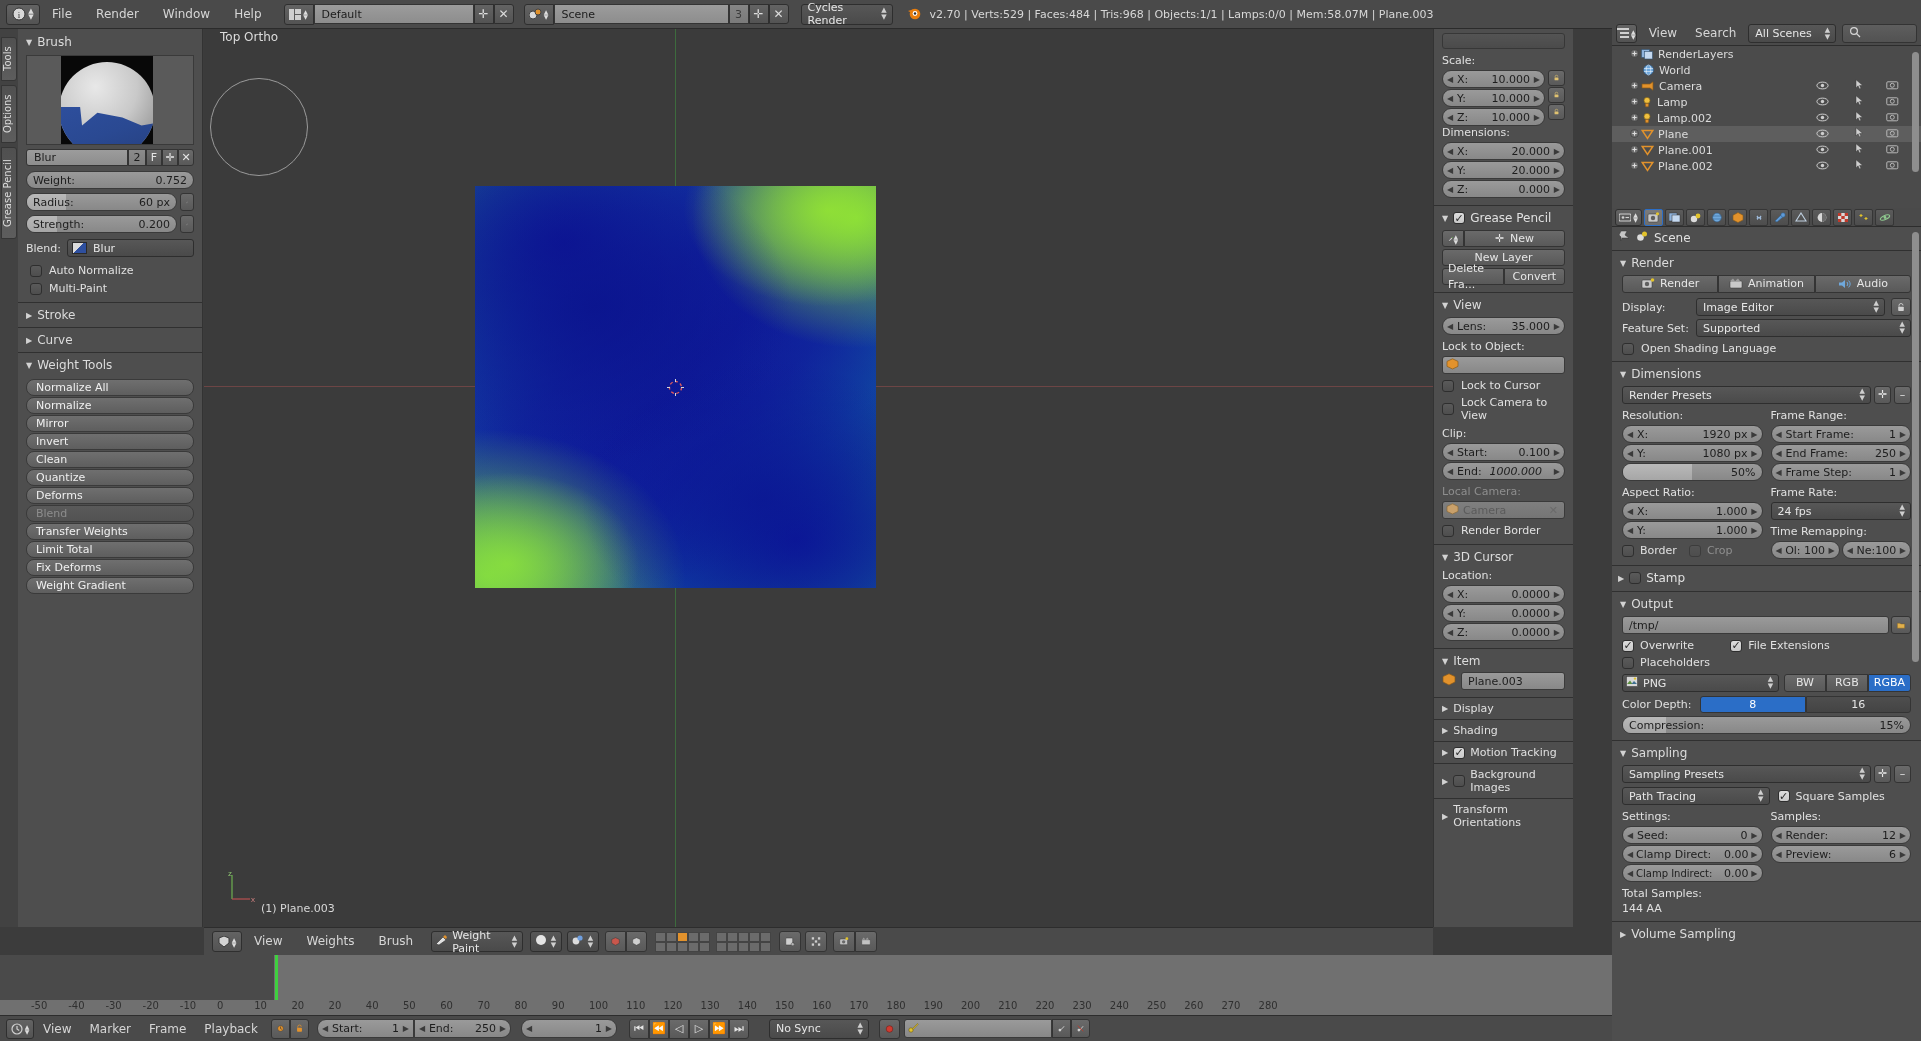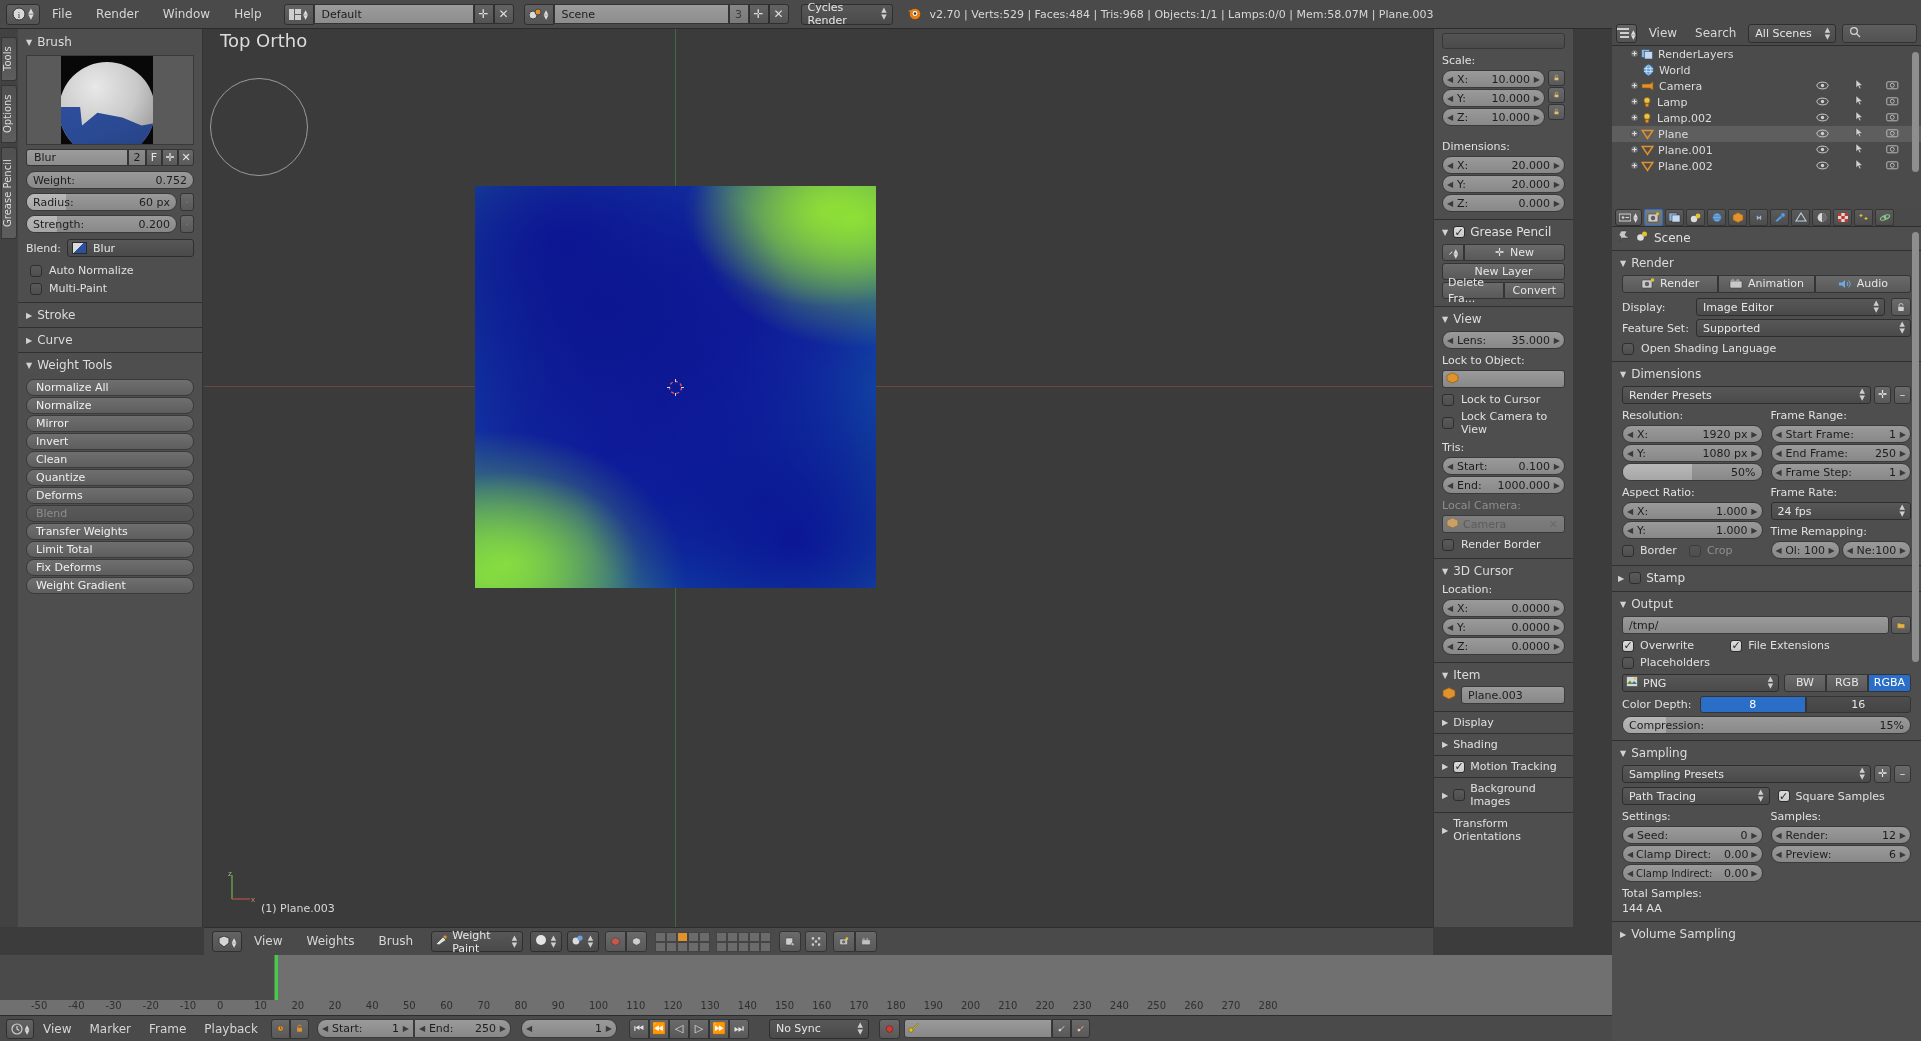--- a/index.html
+++ b/index.html
@@ -297,21 +297,21 @@
       </div>
   </div>
 
   <div class="view3d">
 
     <div style="position:absolute;left:0;top:357px;width:1229px;height:1px;background:#6d4545;"></div>
     <div style="position:absolute;left:471px;top:0;width:1px;height:898px;background:#3d6b3d;"></div>
 
     <div style="position:absolute;left:6px;top:49px;width:98px;height:98px;border:1px solid #9a9a9a;border-radius:50%;"></div>
 
-    <span style="position:absolute;left:16px;top:1px;font-size:18px;color:#dcdcdc;">Top Ortho</span>
+    <span style="position:absolute;left:16px;top:1px;font-size:12px;color:#dcdcdc;">Top Ortho</span>
 
     <div style="position:absolute;left:271px;top:157px;width:401px;height:402px;overflow:hidden;
                 background:
                   radial-gradient(ellipse 120% 95% at 95% 8%,  rgba(130,220,60,0.95) 0%, rgba(130,220,60,0) 34%),
                   radial-gradient(ellipse 150% 110% at 3% 97%, rgba(120,215,70,0.95) 0%, rgba(120,215,70,0) 33%),
                   radial-gradient(ellipse 180% 140% at 22% 14%, rgba(14,20,150,0.98) 0%, rgba(14,22,150,0.55) 36%, rgba(14,22,150,0) 62%),
                   radial-gradient(ellipse 170% 130% at 80% 88%, rgba(12,22,155,0.98) 0%, rgba(12,22,155,0.5) 35%, rgba(12,22,155,0) 62%),
                   linear-gradient(135deg,
                      #2bbf8a 0%, #22a9a0 10%, #1b7fb4 22%, #1648a8 36%,
                      #1230a0 50%, #1648a8 62%, #179ab0 76%, #1fc39a 88%, #22c79a 100%);">
@@ -496,21 +496,21 @@
             </div>
           <div class="btn" style="width:17px;height:16px;">
               <svg width="9" height="10" viewBox="0 0 9 10">
                 <path d="M2 4 V2.6 A2.4 2.4 0 0 1 7 2.6" fill="none" stroke="#e0c270" stroke-width="1.1"></path>
                 <rect x="1" y="4" width="7" height="5.2" rx="1" fill="#e0c270"></rect>
               </svg>
             </div>
         </div>
       </div>
 
-      <div style="margin-top:14px;">Dimensions:</div>
+      <div style="margin-top:0;">Dimensions:</div>
       <div id="dimension-fields" style="display:flex;flex-direction:column;gap:1px;margin-top:3px;">
           <div class="fld">
             <span class="arL ar">◀</span>
             <span class="lab" style="margin-left:8px;">X:</span>
             <span class="val" style="margin-right:8px;">20.000</span>
             <span class="arR ar">▶</span>
           </div>
           <div class="fld">
             <span class="arL ar">◀</span>
             <span class="lab" style="margin-left:8px;">Y:</span>
@@ -581,31 +581,31 @@
         <span style="margin-left:4px;"></span>
       </div>
       <div class="row" style="margin-top:5px;gap:7px;">
         <span class="cbx"></span>
         <span>Lock to Cursor</span>
       </div>
       <div class="row" style="margin-top:4px;gap:7px;">
         <span class="cbx"></span>
         <span>Lock Camera to View</span>
       </div>
-      <div style="margin-top:5px;">Tris:</div>
+      <div style="margin-top:5px;">Clip:</div>
       <div class="fld" style="margin-top:3px;">
         <span class="arL ar">◀</span>
         <span class="lab" style="margin-left:8px;">Start:</span>
         <span class="val" style="margin-right:8px;">0.100</span>
         <span class="arR ar">▶</span>
       </div>
       <div class="fld" style="margin-top:1px;">
         <span class="arL ar">◀</span>
         <span class="lab" style="margin-left:8px;">End:</span>
-        <span class="val" style="margin-right:8px;">1000.000</span>
+        <span class="val" style="margin-right:16px;font-style:italic;">1000.000</span>
         <span class="arR ar">▶</span>
       </div>
       <div style="margin-top:5px;color:#8e8e8e;">Local Camera:</div>
       <div class="fld" style="margin-top:3px;border-radius:3px;padding-left:3px;background:linear-gradient(#7f7f7f,#757575);color:#5b5b5b;">
         <span>
           <svg width="13" height="12" viewBox="0 0 13 12">
               <path d="M6.5 0.8 L12 3.4 V8.4 L6.5 11 L1 8.4 V3.4 Z" fill="#c9a06a" stroke="#8a6a38" stroke-width=".7"></path>
             </svg>
         </span>
         <span style="margin-left:4px;">Camera</span>

